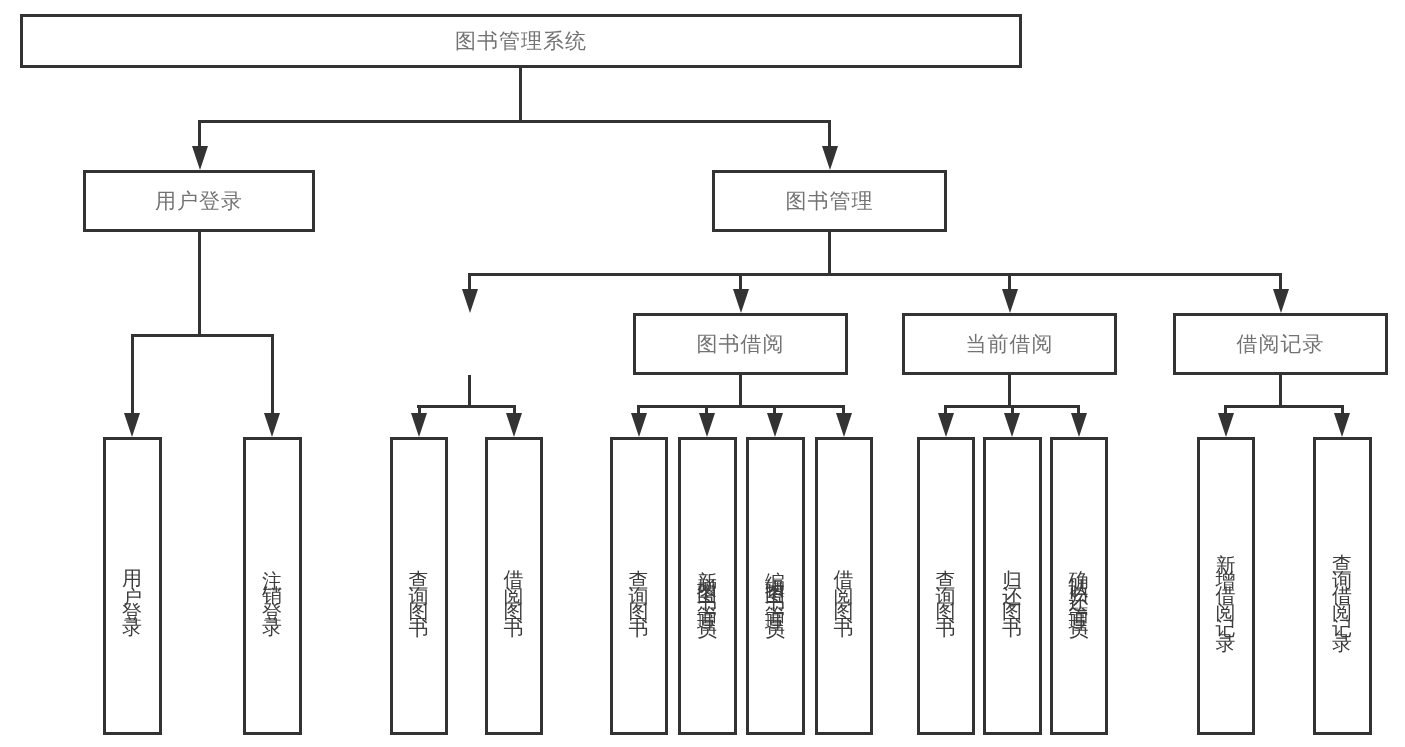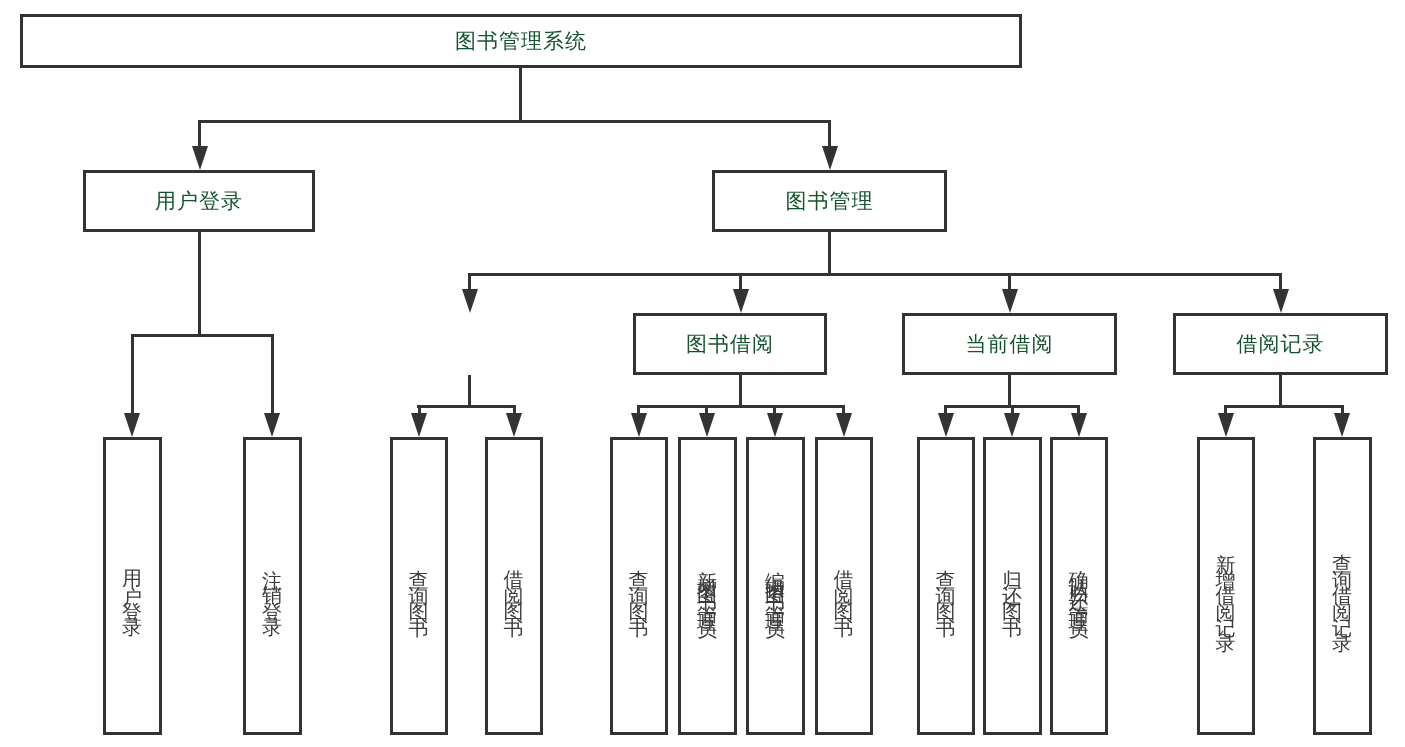--- a/index.html
+++ b/index.html
@@ -16,21 +16,21 @@
     position:absolute;
     background:#ffffff;
     border:3px solid #333333;
     box-sizing:border-box;
     display:flex;align-items:center;justify-content:center;
   }
   .hlabel{
     font-size:21px;
     letter-spacing:1px;
     white-space:nowrap;
-    color:#14532d;
+    color:#737373;
   }
   .vbox{ }
   .vtext{
     writing-mode:vertical-rl;
     text-orientation:mixed;
     font-size:20px;
     letter-spacing:16px;
     color:#3c3c3c;
     line-height:1;
   }
@@ -89,21 +89,21 @@
   <div class="line" style="left:468px;top:273px;width:813px;height:3px;"></div>
   <div class="line" style="left:468px;top:273px;width:3px;height:20px;"></div>
   <div class="line" style="left:739px;top:273px;width:3px;height:20px;"></div>
   <div class="line" style="left:1008px;top:273px;width:3px;height:20px;"></div>
   <div class="line" style="left:1279px;top:273px;width:3px;height:20px;"></div>
   <div class="arr" style="left:462px;top:289px;"></div>
   <div class="arr" style="left:733px;top:289px;"></div>
   <div class="arr" style="left:1002px;top:289px;"></div>
   <div class="arr" style="left:1273px;top:289px;"></div>
 
-  <div class="box" style="left:633px;top:313px;width:194px;height:62px;text-align:right;">
+  <div class="box" style="left:633px;top:313px;width:215px;height:62px;text-align:right;">
     <span class="hlabel">图书借阅</span>
   </div>
   <div class="box" style="left:902px;top:313px;width:215px;height:62px;">
     <span class="hlabel">当前借阅</span>
   </div>
   <div class="box" style="left:1173px;top:313px;width:215px;height:62px;">
     <span class="hlabel">借阅记录</span>
   </div>
 
   <div class="line" style="left:468px;top:375px;width:3px;height:32px;"></div>

